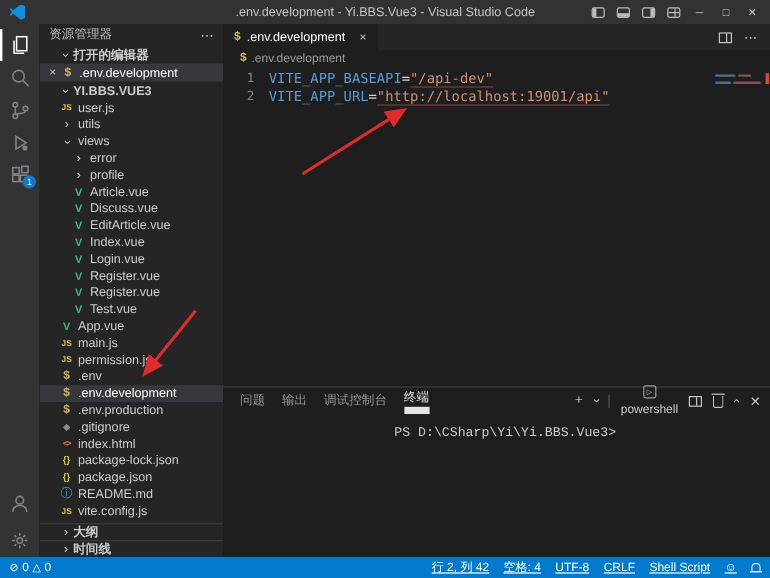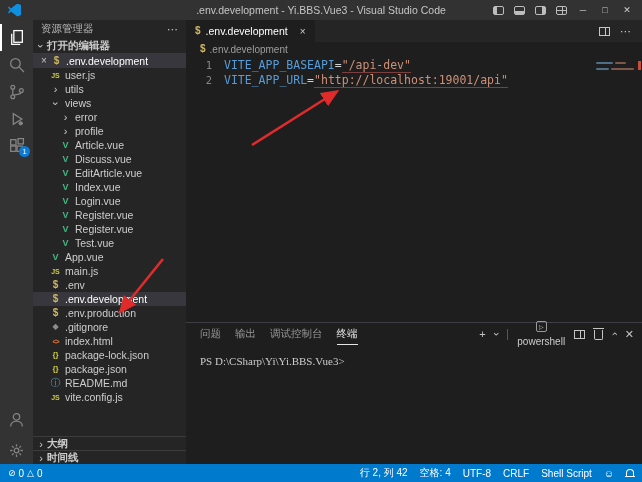--- a/index.html
+++ b/index.html
@@ -29,21 +29,21 @@
   .ab-item { height:27px; display:flex; align-items:center; justify-content:center; color:#858585; position:relative; }
   .ab-item.active { color:#ffffff; box-shadow: inset 2px 0 0 #ffffff; }
   .ab-item svg { display:block; }
   .ab-badge { position:absolute; right:3px; bottom:2px; min-width:11px; height:11px; border-radius:6px; background:#0e7ad3; color:#fff; font-size:7.5px; line-height:11px; text-align:center; padding:0 1px; }
   .ab-bottom { margin-top:auto; margin-bottom:4px; }
 
   
   .sidebar { width:153px; background:#252526; display:flex; flex-direction:column; overflow:hidden; }
   .sb-title { height:18px; display:flex; align-items:center; padding:0 8px; font-size:10.5px; color:#bbbbbb; }
   .sb-title .more { margin-left:auto; font-size:11px; color:#cccccc; }
-  .sb-sec { height:15px; display:flex; align-items:center; font-weight:700; font-size:10.5px; color:#cccccc; padding-left:2px; white-space:nowrap; }
+  .sb-sec { height:15px; display:flex; align-items:center; font-weight:700; font-size:10.5px; color:#cccccc; padding-left:16px; white-space:nowrap; }
   .chev { display:inline-block; width:12px; text-align:center; font-weight:400; color:#cccccc; font-size:11px; }
   .chev.open { transform:rotate(90deg); }
   .oe-item { height:15px; display:flex; align-items:center; padding-left:5px; background:#37373d; color:#ffffff; }
   .oe-close { width:12px; text-align:center; color:#c5c5c5; font-size:10px; flex:none; }
   .fi { display:inline-block; width:13px; text-align:center; margin-right:3px; flex:none; line-height:1; }
   .fi.js   { color:#cbcb41; font-size:7px; font-weight:700; }
   .fi.vue  { color:#41b883; font-size:9px; font-weight:700; }
   .fi.envv { color:#cdb661; font-size:10px; font-weight:700; }
   .fi.gitv { color:#8c8c8c; font-size:8px; }
   .fi.htmlv{ color:#e37933; font-size:7px; font-weight:700; letter-spacing:-1px; }
@@ -83,37 +83,37 @@
   .mm1a { top:4px; left:2px; width:17px; background:#4e6f86; }
   .mm1b { top:4px; left:21px; width:11px; background:#7d584a; }
   .mm2a { top:10px; left:2px; width:13px; background:#4e6f86; }
   .mm2b { top:10px; left:17px; width:23px; background:#7d584a; }
   .mm-ruler { position:absolute; top:3px; right:1px; width:3px; height:9px; background:#c74e39; }
 
   
   .panel { height:142px; border-top:1px solid #3e3e42; display:flex; flex-direction:column; }
   .panel-header { height:22px; display:flex; align-items:stretch; padding:0 8px 0 14px; gap:14px; flex:none; }
   .ptab { font-size:10.5px; color:#969696; display:flex; align-items:center; }
-  .ptab.active { color:#e7e7e7; border-bottom:1px solid #e5e5e5; }
+  .ptab.active { color:#e7e7e7; border-bottom:6px solid #e5e5e5; }
   .panel-actions { margin-left:auto; display:flex; align-items:center; gap:9px; color:#c5c5c5; }
   .pa { font-size:11px; }
   .pchev { display:inline-block; transform:rotate(90deg); font-size:11px; }
   .pchev.up { transform:rotate(-90deg); }
   .vsep { width:1px; height:11px; background:#555; }
   .shell-chip { display:flex; align-items:center; gap:4px; font-size:10px; color:#cccccc;flex-direction:column; }
   .termplay { width:11px; height:11px; border:1px solid #999; border-radius:2px; font-size:6px; display:flex; align-items:center; justify-content:center; color:#c5c5c5; }
   .trashico { width:9px; height:10px; border:1px solid #c5c5c5; border-top:none; border-radius:0 0 2px 2px; position:relative; display:inline-block; margin-top:2px; }
   .trashico::before { content:""; position:absolute; top:-2px; left:-2px; right:-2px; height:1px; background:#c5c5c5; }
-  .terminal { flex:1; padding:10px 0 0 14px; font-family:Liberation Serif, serif; font-size:11px; color:#cccccc; }
+  .terminal { flex:1; padding:10px 0 0 14px; font-family:Liberation Mono, monospace; font-size:11px; color:#cccccc;text-align:center; }
 
   
   .statusbar { height:18px; background:#007acc; display:flex; align-items:center; color:#ffffff; font-size:10px; padding:0 8px; }
   .st-left { display:flex; align-items:center; gap:3px; }
   .st-ico { font-size:9px; }
-  .st-right { margin-left:auto; display:flex; align-items:center; gap:12px; }
+  .st-right { margin-left:auto; display:flex; align-items:center; gap:12px;text-decoration:underline; }
   .bellico { position:relative; width:8px; height:8px; border:1px solid #fff; border-bottom:none; border-radius:4px 4px 1px 1px; display:inline-block; }
   .bellico::after { content:""; position:absolute; left:-2px; right:-2px; bottom:0; height:1px; background:#fff; }
 
   
   .arrows { position:absolute; inset:0; width:642px; height:482px; pointer-events:none; z-index:10; }
 </style>
 </head>
 <body>
 
 <div class="app">
@@ -191,20 +191,24 @@
       </div>
       <div class="sb-sec">
         <span class="chev open">›</span>
         <span>打开的编辑器</span>
       </div>
       <div class="oe-item">
         <span class="oe-close">×</span>
         <span class="fi envv">$</span>
         <span class="fn">.env.development</span>
       </div>
+      <div class="sb-sec">
+        <span class="chev open">›</span>
+        <span>YI.BBS.VUE3</span>
+      </div>
 
       <div class="tree">
         <div class="trow i1">
             <span class="fi js">JS</span>
             <span class="fn">user.js</span>
           </div>
         <div class="trow i1">
             <span class="fi chev">›</span>
             <span class="fn">utils</span>
           </div>
@@ -252,20 +256,24 @@
             <span class="fi vue">V</span>
             <span class="fn">Test.vue</span>
           </div>
         <div class="trow i1">
             <span class="fi vue">V</span>
             <span class="fn">App.vue</span>
           </div>
         <div class="trow i1">
             <span class="fi js">JS</span>
             <span class="fn">main.js</span>
+          </div>
+        <div class="trow i1">
+            <span class="fi js">JS</span>
+            <span class="fn">permission.js</span>
           </div>
         <div class="trow i1">
             <span class="fi envv">$</span>
             <span class="fn">.env</span>
           </div>
         <div class="trow i1 sel">
             <span class="fi envv">$</span>
             <span class="fn">.env.development</span>
           </div>
         <div class="trow i1">

